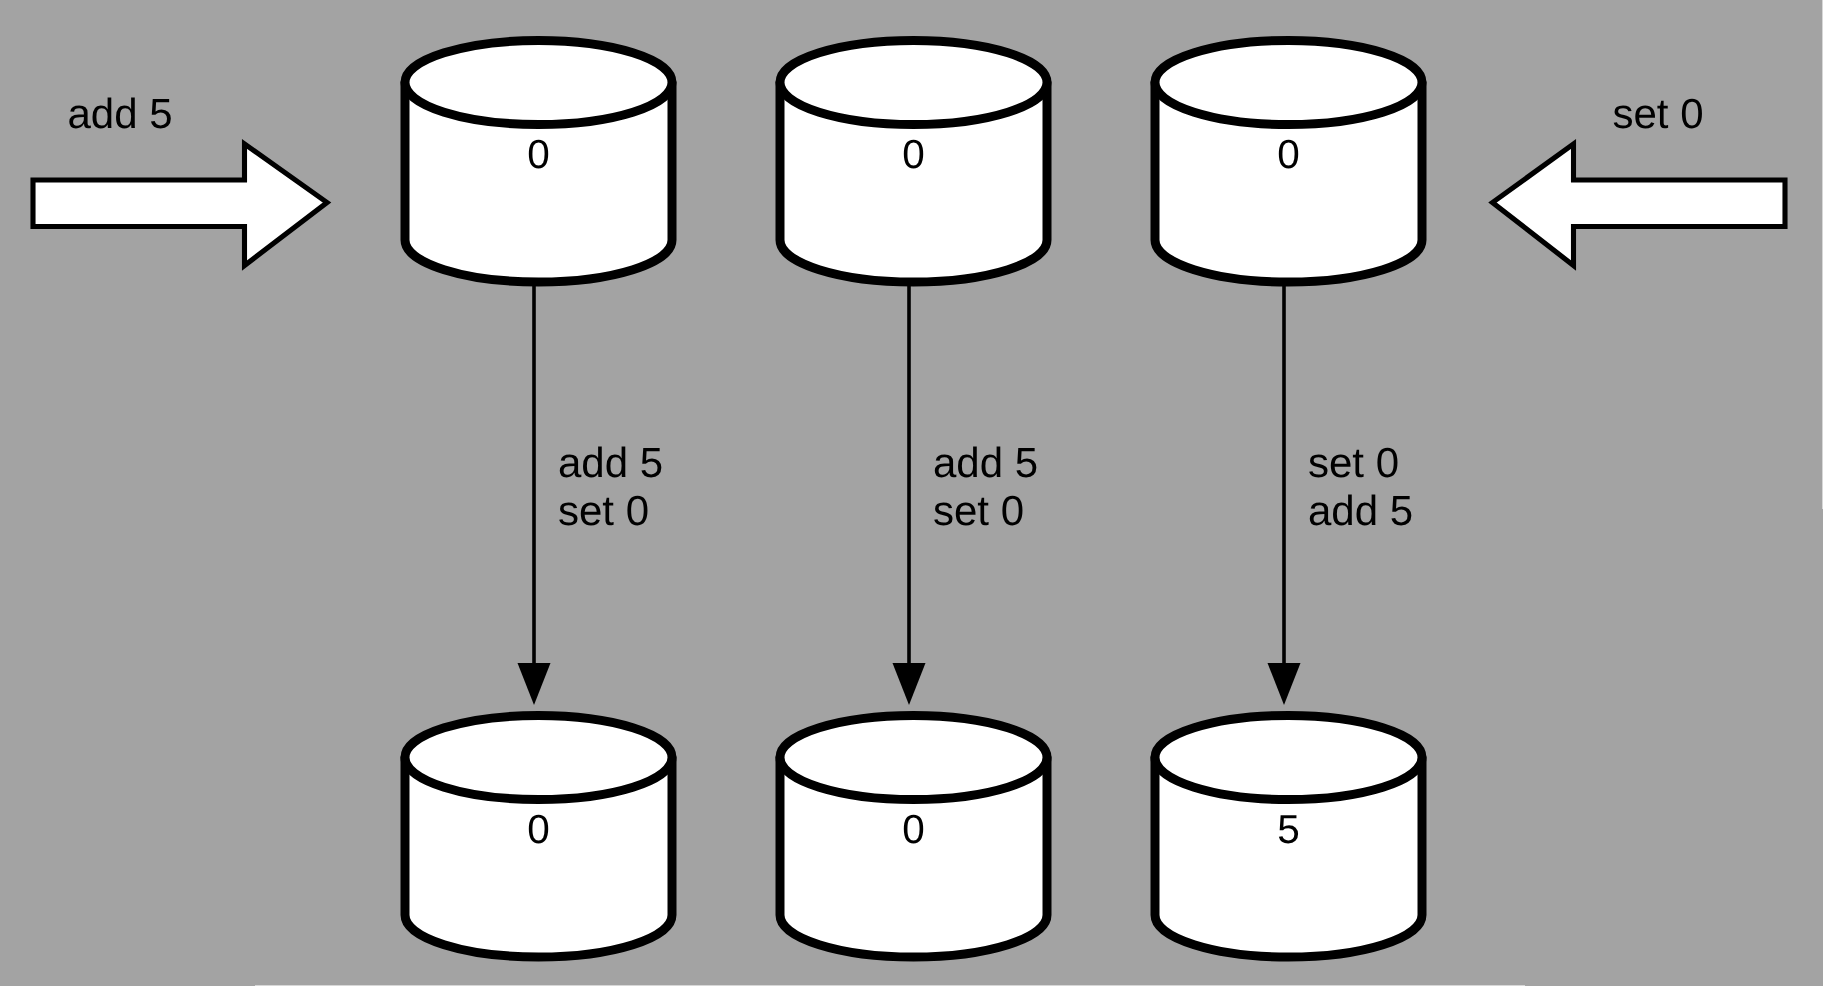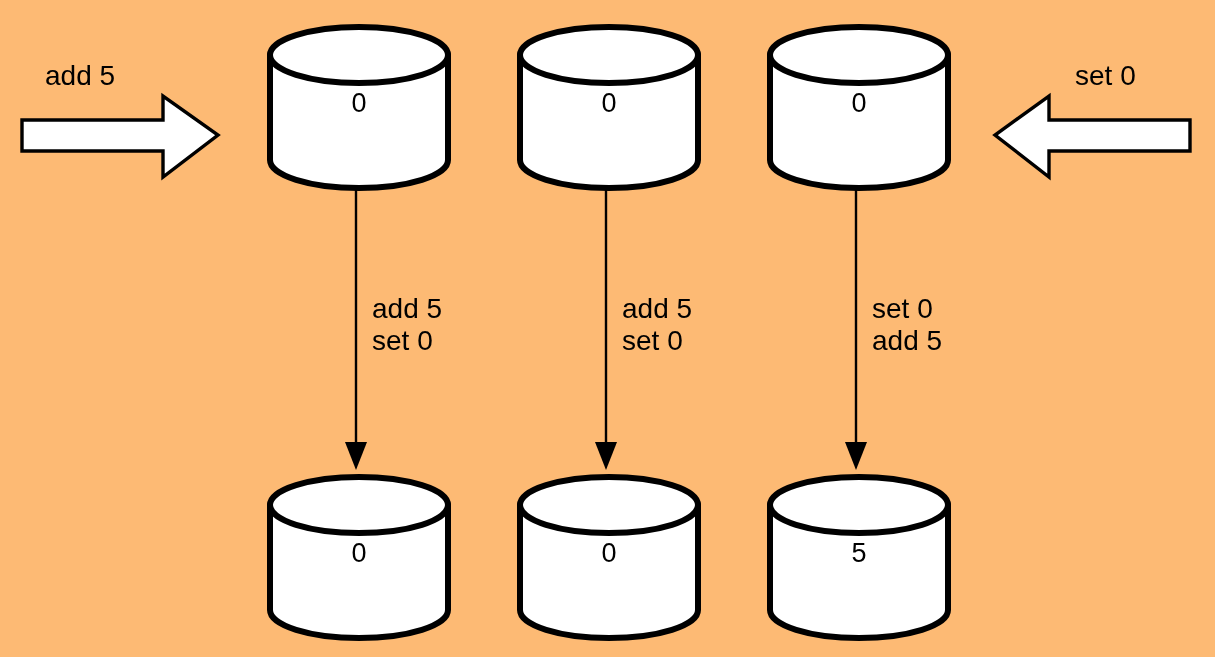--- a/index.html
+++ b/index.html
@@ -7,21 +7,21 @@
     padding: 0;
     background: #ffffff;
   }
   body {
     font-family: "Liberation Sans", sans-serif;
   }
   #canvas {
     position: relative;
     width: 1215px;
     height: 657px;
-    background: #fdba74;
+    background: #a3a3a3;
     overflow: hidden;
   }
   #canvas svg.layer {
     position: absolute;
     left: 0;
     top: 0;
     width: 1215px;
     height: 657px;
   }
   .db-shape {

